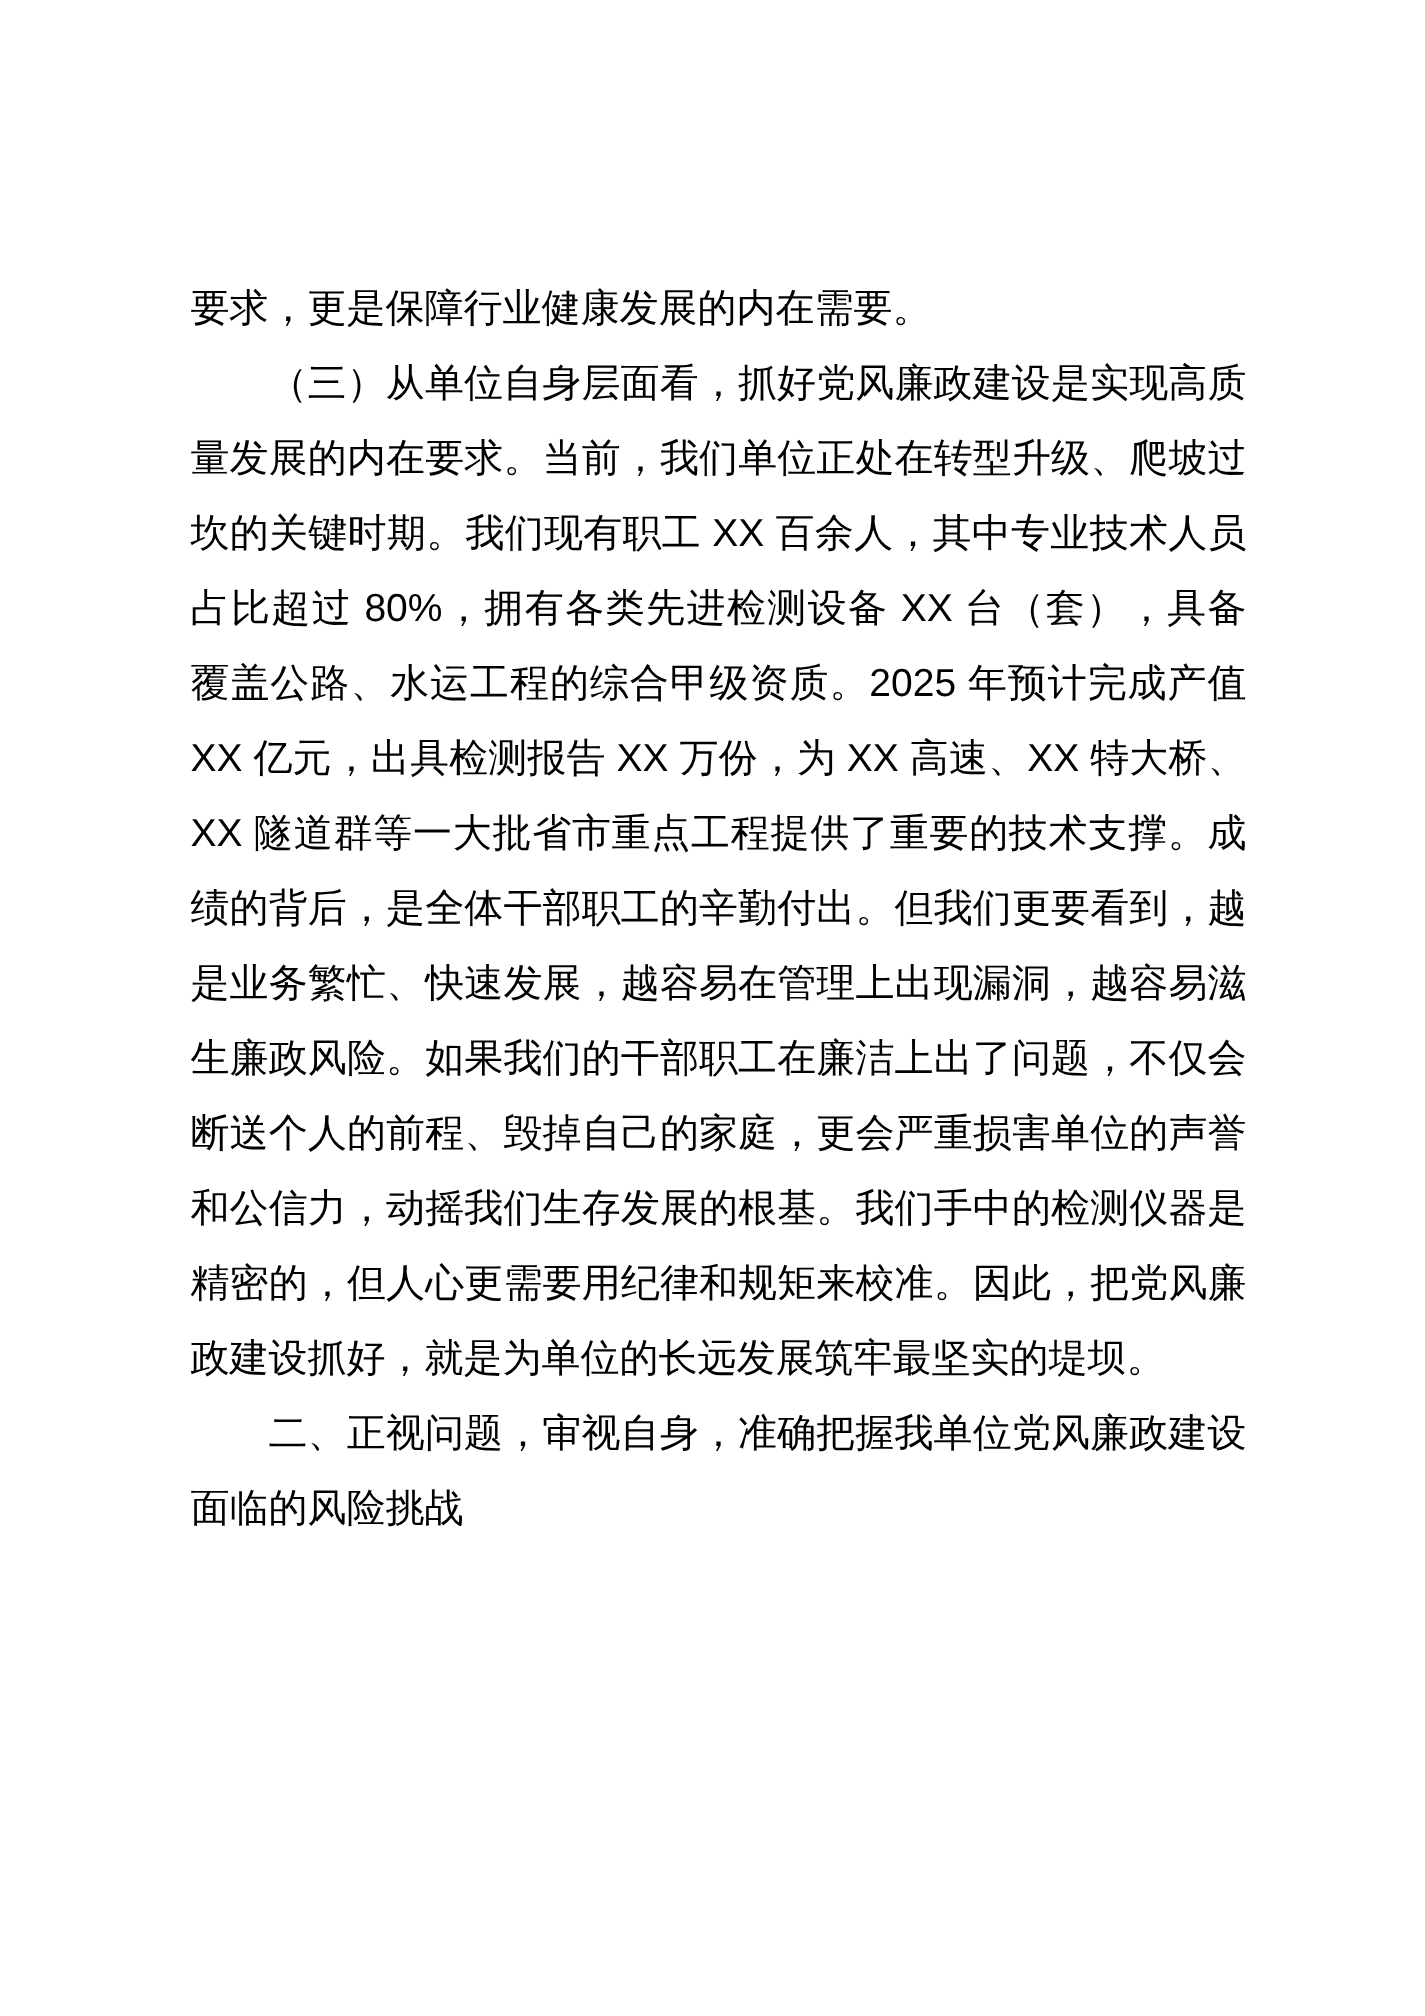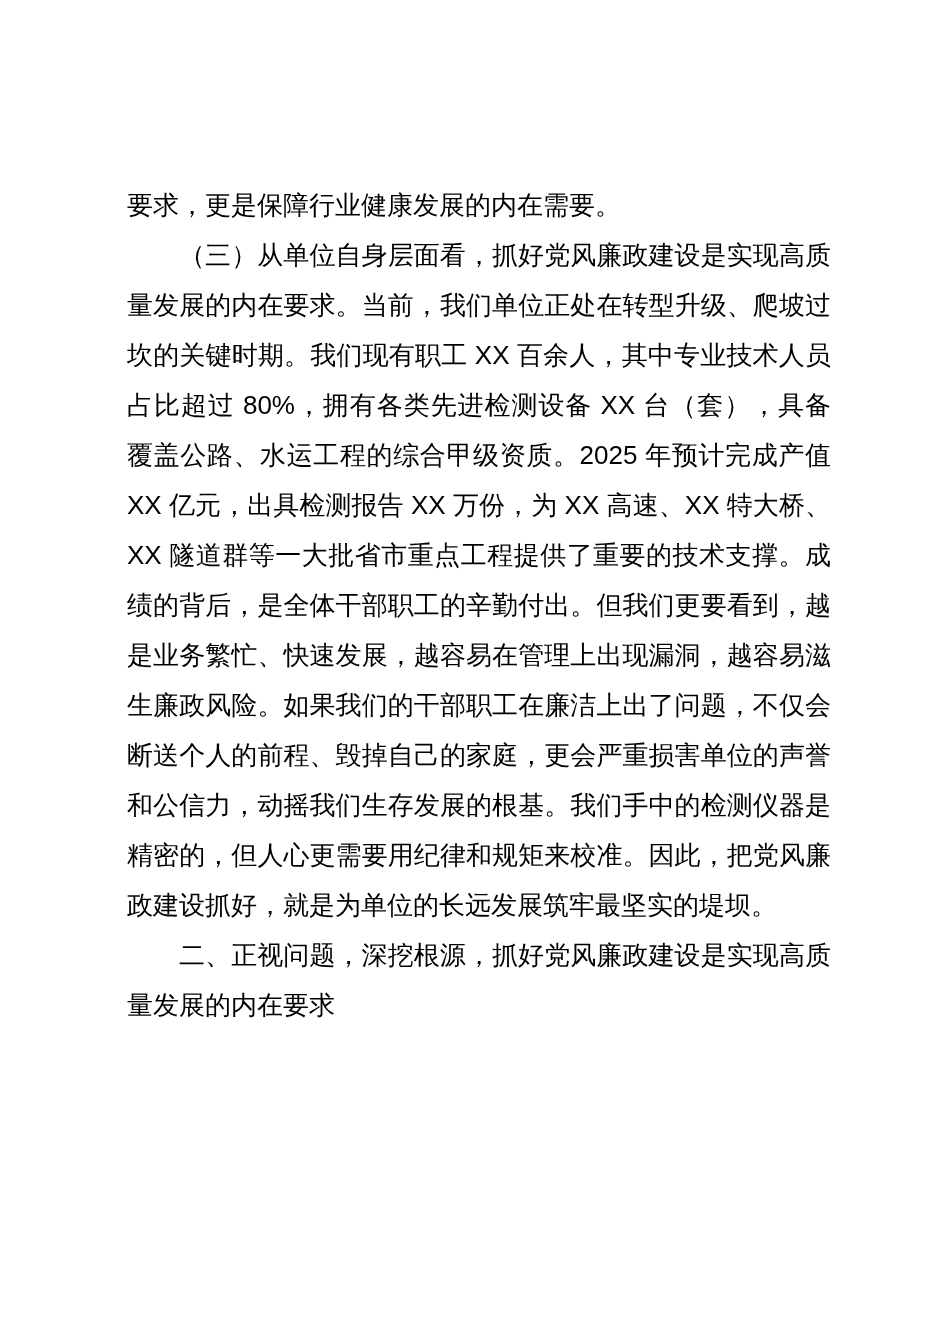--- a/index.html
+++ b/index.html
@@ -37,15 +37,15 @@
     font-weight: 400;
   }
 </style>
 </head>
 <body>
 
 <div class="page">
   <div class="content">
       <p class="para"><span class="run-regular">要求，更是保障行业健康发展的内在需要。</span></p>
       <p class="para indent"><span class="run-bold">（三）从单位自身层面看，抓好党风廉政建设是实现高质量发展的内在要求。</span><span class="run-regular">当前，我们单位正处在转型升级、爬坡过坎的关键时期。我们现有职工 XX 百余人，其中专业技术人员占比超过 80%，拥有各类先进检测设备 XX 台（套），具备覆盖公路、水运工程的综合甲级资质。2025 年预计完成产值 XX 亿元，出具检测报告 XX 万份，为 XX 高速、XX 特大桥、XX 隧道群等一大批省市重点工程提供了重要的技术支撑。成绩的背后，是全体干部职工的辛勤付出。但我们更要看到，越是业务繁忙、快速发展，越容易在管理上出现漏洞，越容易滋生廉政风险。如果我们的干部职工在廉洁上出了问题，不仅会断送个人的前程、毁掉自己的家庭，更会严重损害单位的声誉和公信力，动摇我们生存发展的根基。我们手中的检测仪器是精密的，但人心更需要用纪律和规矩来校准。因此，把党风廉政建设抓好，就是为单位的长远发展筑牢最坚实的堤坝。</span></p>
-      <p class="para indent"><span class="run-regular">二、正视问题，深挖根源，抓好党风廉政建设是实现高质量发展的内在要求</span></p>
+      <p class="para indent"><span class="run-regular">二、正视问题，审视自身，准确把握我单位党风廉政建设面临的风险挑战</span></p>
     </div>
 </div>
 
 </body></html>

